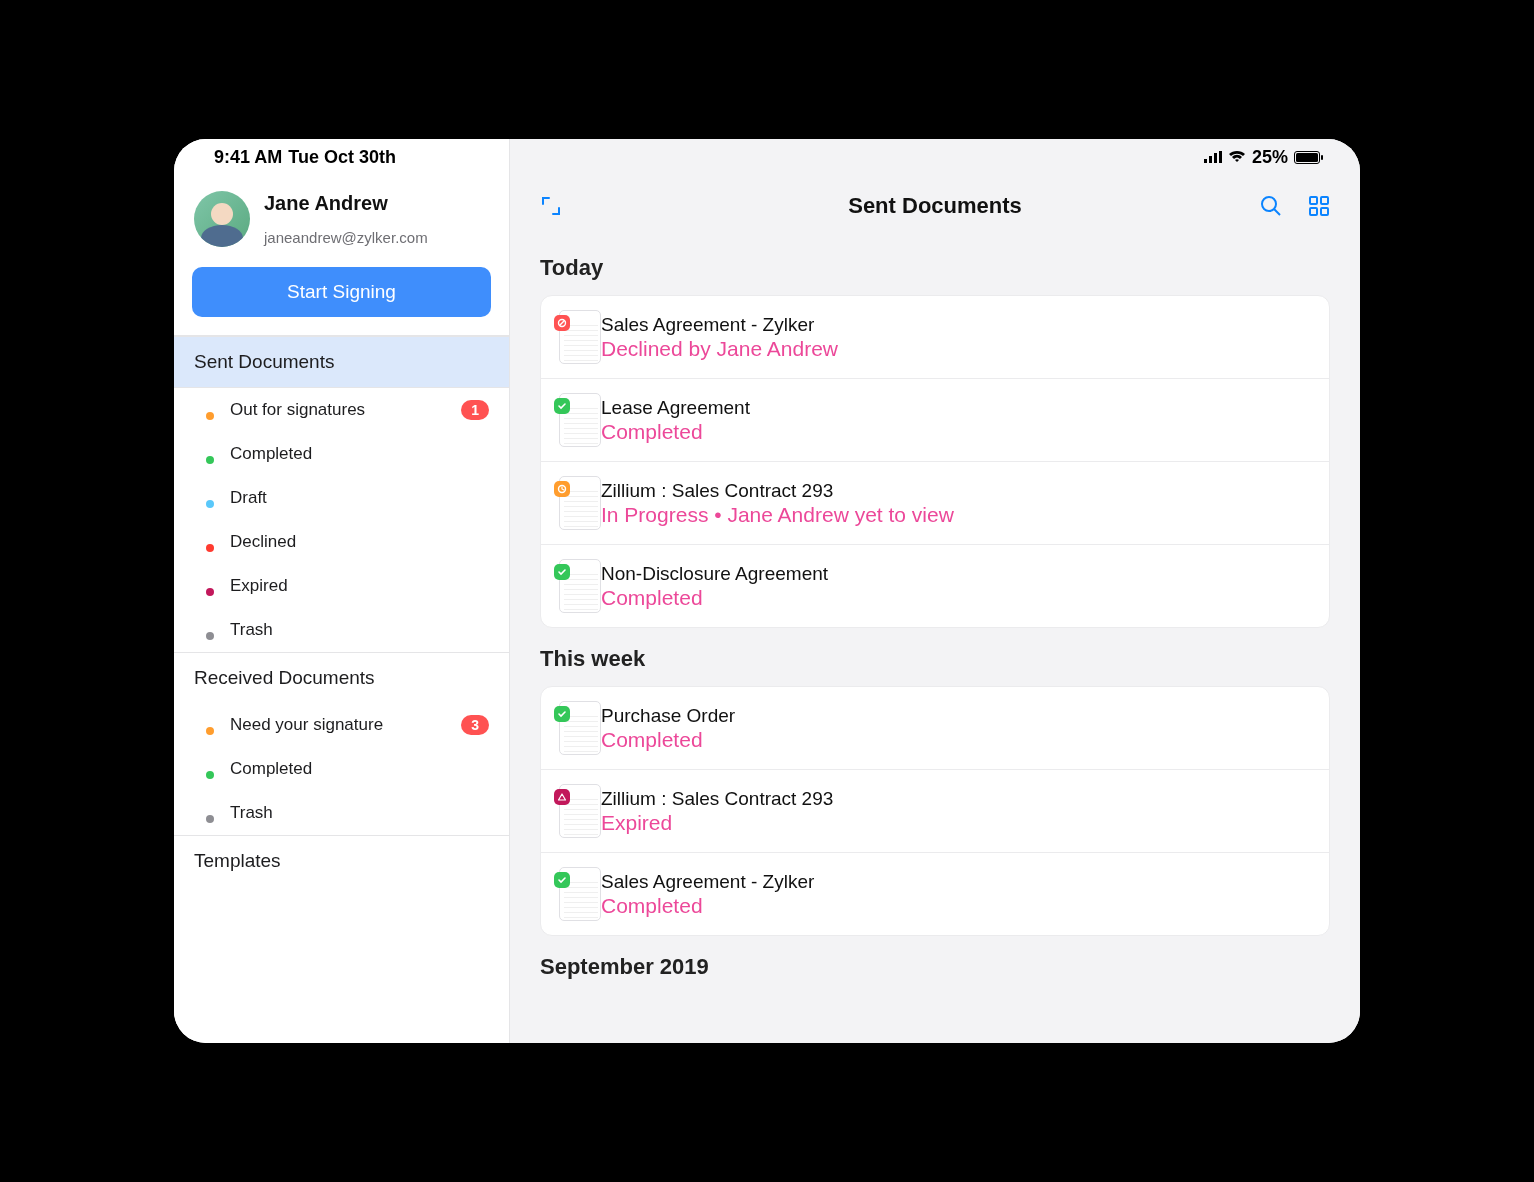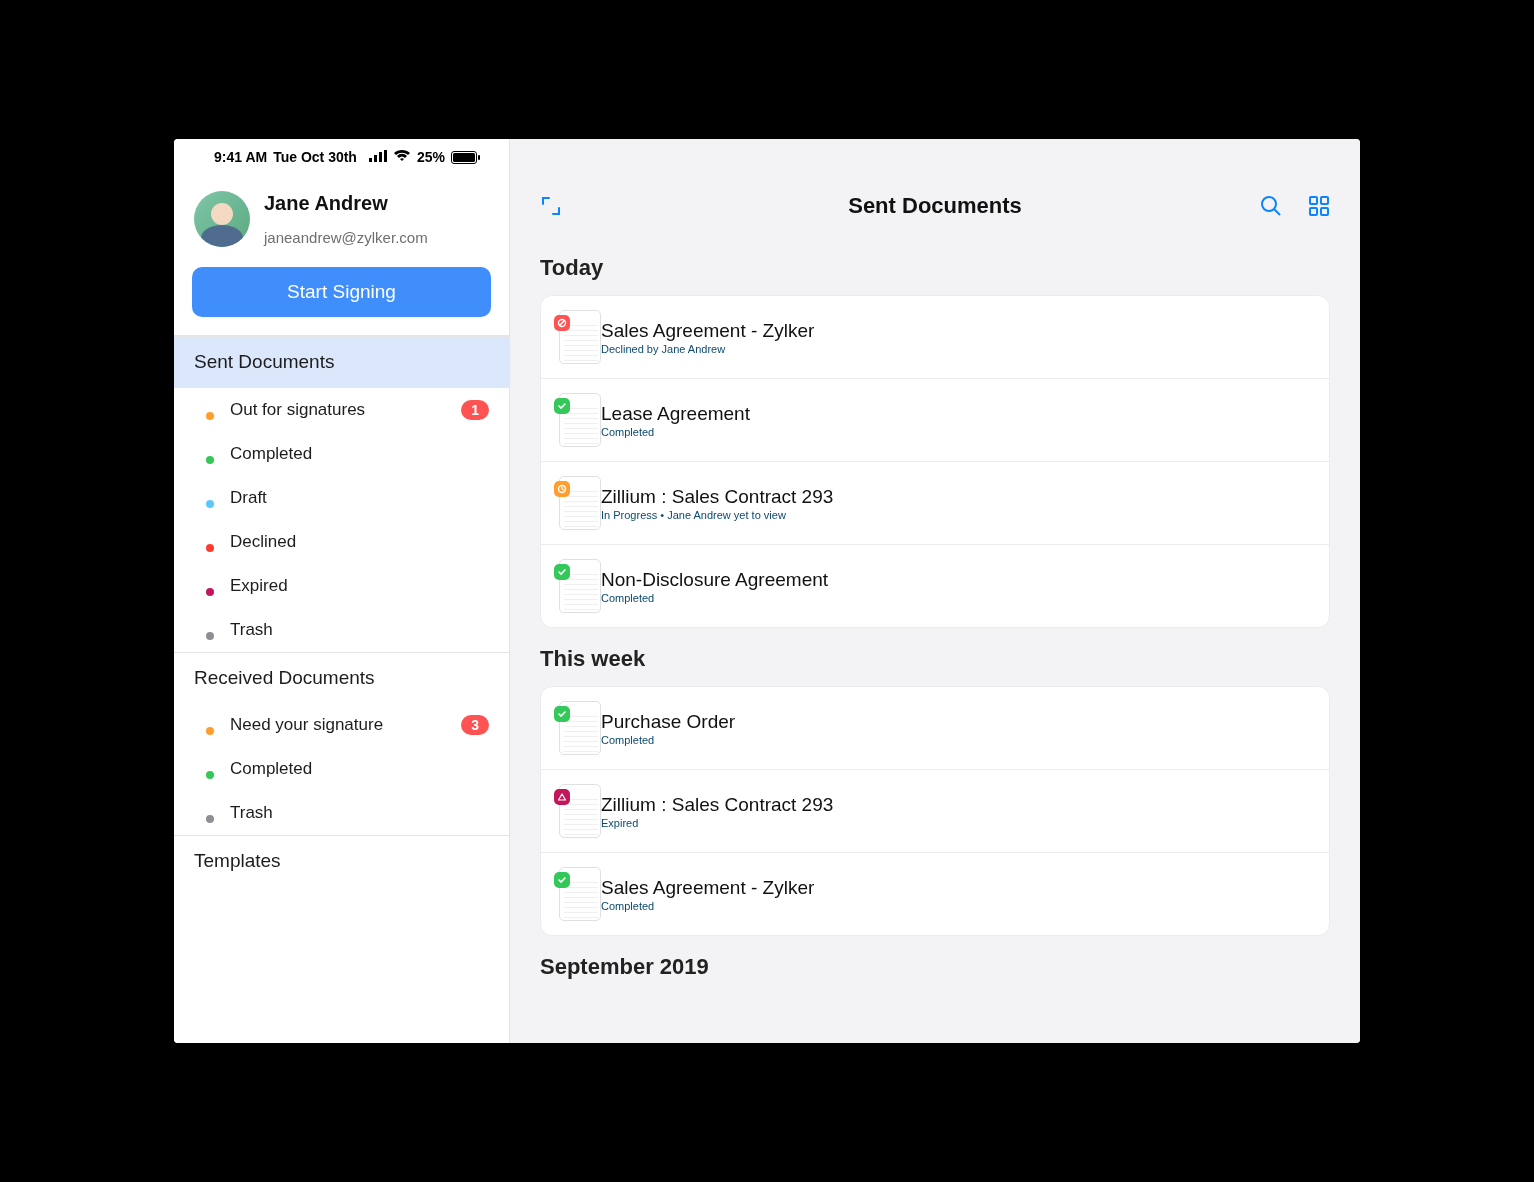--- a/index.html
+++ b/index.html
@@ -17,38 +17,38 @@
     background: #000;
     border-radius: 44px;
     padding: 24px;
     position: relative;
     box-shadow: 0 0 24px rgba(0,0,0,.5);
   }
   .screen {
     width: 100%;
     height: 100%;
     background: #fff;
-    border-radius: 4px;
+    border-radius: 32px;
     overflow: hidden;
     display: flex;
     flex-direction: column;
   }
   
   .status-bar {
     height: 24px;
     display: flex;
+    justify-content: space-between;
     align-items: center;
     padding: 0 20px;
-    font-size: 14px;
+    font-size: 18px;
     font-weight: 600;
     position: absolute;
     top: 30px; left: 44px; right: 44px;
     z-index: 50;
     pointer-events: none;
-    gap: 12px;
   }
   .status-left { display:flex; gap:6px; color:#000; }
   .status-right { display:flex; align-items:center; gap:6px; color:#000; }
   .battery-icon {
     width: 26px; height: 13px;
     border: 1.5px solid #000; border-radius: 3px;
     position: relative; display:inline-block;
   }
   .battery-icon::after { content:""; position:absolute; right:-4px; top:3px; width:2px; height:5px; background:#000; border-radius:1px; }
   .battery-fill { position:absolute; left:1px; top:1px; bottom:1px; right:1px; background:#000; border-radius:1.5px; }
@@ -157,21 +157,21 @@
     background-image: repeating-linear-gradient(#fff 0 4px, #efefef 4px 5px);
     background-position: 4px 10px; background-size: 34px 40px; background-repeat:no-repeat;
   }
   .thumb .status-badge {
     position:absolute; left:-6px; top:4px;
     width:16px; height:16px; border-radius:5px;
     display:flex; align-items:center; justify-content:center;
   }
   .thumb .status-badge svg { width:10px; height:10px; }
   .doc-texts .title { font-size:19px; font-weight:500; color:#111; }
-  .doc-texts .sub { font-size:11px; color:#0c4a6e; margin-top:1px; }
+  .doc-texts .sub { font-size:21px; color:#ec4899; margin-top:1px; }
 </style>
 </head>
 <body>
 
 <div class="tablet-frame">
   <div class="status-bar">
     <div class="status-left">
       <span>9:41 AM</span>
       <span>Tue Oct 30th</span>
     </div>

